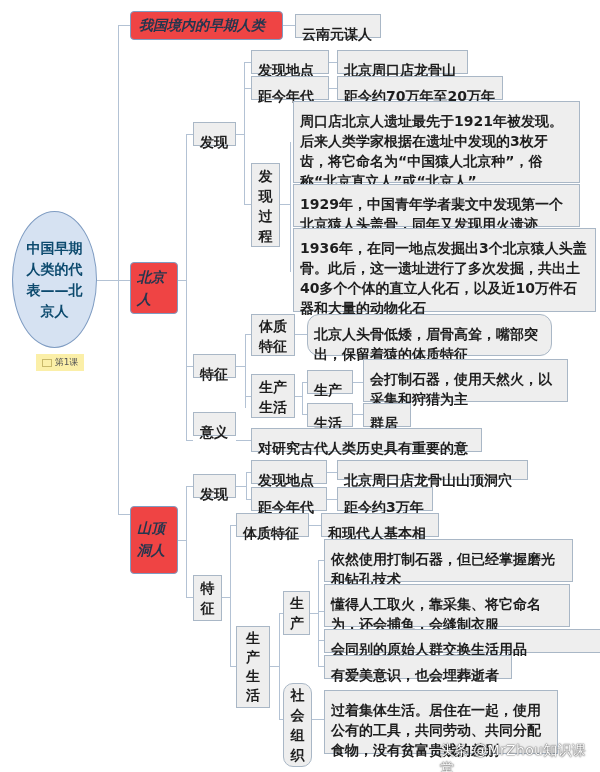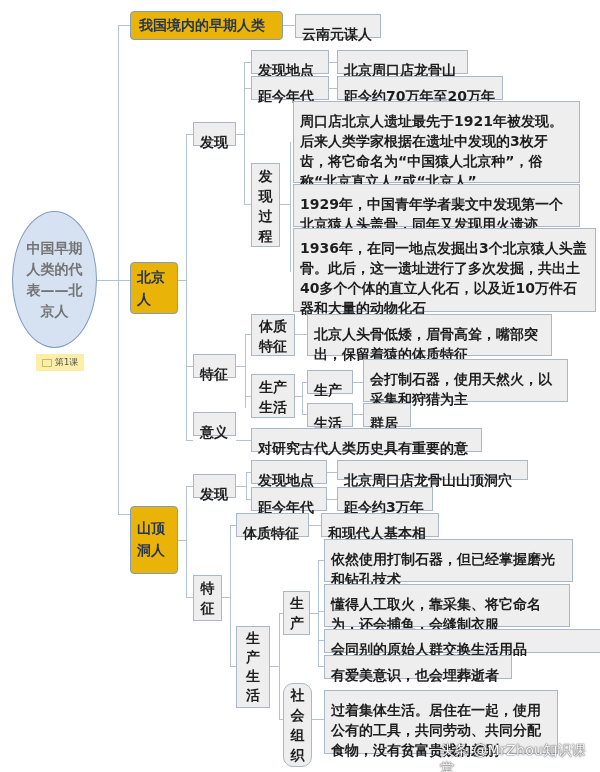--- a/index.html
+++ b/index.html
@@ -1,25 +1,25 @@
 <!DOCTYPE html>
 <html><head>
 <meta charset="utf-8">
 <style>
   html,body{margin:0;padding:0;}
   body{width:600px;height:772px;background:#ffffff;position:relative;overflow:hidden;
        font-family:"DejaVu Sans","Liberation Sans",sans-serif;color:#222;}
   .node{position:absolute;box-sizing:border-box;border:1px solid #a9b7c6;background:#eeeeee;
         font-weight:bold;font-size:14px;line-height:20px;color:#1e1e1e;padding:9px 6px;}
-  .blue{background:#eab308;border:1.5px solid #7f9cc2;border-radius:4px;color:#25364e;}
+  .blue{background:#ef4444;border:1.5px solid #7f9cc2;border-radius:4px;color:#25364e;font-style:italic;}
   .vert{text-align:center;padding:2px 0;}
   .root{position:absolute;left:12px;top:211px;width:85px;height:137px;border-radius:50%;
         background:#d6e2f2;border:1.5px solid #7f9cc2;box-sizing:border-box;
         display:flex;align-items:center;justify-content:center;text-align:center;
-        font-weight:bold;font-size:14px;line-height:21px;color:#737373;padding:0 10px;}
+        font-weight:bold;font-size:14px;line-height:21px;color:#0c4a6e;padding:0 10px;}
   .tag{position:absolute;left:36px;top:354px;width:48px;height:17px;background:#fbefa8;
        font-size:9px;line-height:17px;color:#555;text-align:center;}
   .tag .ico{display:inline-block;width:8px;height:6px;border:1px solid #c9b96a;margin-right:3px;vertical-align:middle;}
   .line{position:absolute;background:#b3c2d4;}
   .h{height:1px;}
   .v{width:1px;}
   .wm{position:absolute;left:440px;top:742px;font-size:14px;color:#ffffff;
       text-shadow:0 0 2px #555,0 0 1px #333;letter-spacing:0.3px;}
 </style>
 </head>
@@ -101,21 +101,21 @@
 <div class="node" style="left:337px;top:50px;width:131px;height:24px;"><span>北京周口店龙骨山</span></div>
 <div class="node" style="left:251px;top:76px;width:78px;height:24px;"><span>距今年代</span></div>
 <div class="node" style="left:337px;top:76px;width:166px;height:24px;"><span>距今约70万年至20万年</span></div>
 <div class="node vert" style="left:251px;top:163px;width:29px;height:84px;padding:2px 6px;line-height:20px;"><span>发现过程</span></div>
 <div class="node" style="left:293px;top:101px;width:287px;height:82px;"><span>周口店北京人遗址最先于1921年被发现。后来人类学家根据在遗址中发现的3枚牙齿，将它命名为“中国猿人北京种”，俗称“北京直立人”或“北京人”</span></div>
 <div class="node" style="left:293px;top:184px;width:287px;height:43px;"><span>1929年，中国青年学者裴文中发现第一个北京猿人头盖骨，同年又发现用火遗迹</span></div>
 <div class="node" style="left:293px;top:228px;width:303px;height:84px;"><span>1936年，在同一地点发掘出3个北京猿人头盖骨。此后，这一遗址进行了多次发掘，共出土40多个个体的直立人化石，以及近10万件石器和大量的动物化石</span></div>
 
 <div class="node" style="left:193px;top:354px;width:43px;height:24px;"><span>特征</span></div>
 <div class="node vert" style="left:251px;top:314px;width:44px;height:42px;padding:1px 6px;"><span>体质特征</span></div>
-<div class="node" style="left:307px;top:314px;width:245px;height:42px;"><span>北京人头骨低矮，眉骨高耸，嘴部突出，保留着猿的体质特征</span></div>
+<div class="node" style="left:307px;top:314px;width:245px;height:42px;border-radius:12px;"><span>北京人头骨低矮，眉骨高耸，嘴部突出，保留着猿的体质特征</span></div>
 <div class="node vert" style="left:251px;top:374px;width:44px;height:44px;padding:2px 6px;"><span>生产生活</span></div>
 <div class="node" style="left:307px;top:370px;width:46px;height:24px;"><span>生产</span></div>
 <div class="node" style="left:363px;top:359px;width:205px;height:43px;"><span>会打制石器，使用天然火，以采集和狩猎为主</span></div>
 <div class="node" style="left:307px;top:403px;width:46px;height:24px;"><span>生活</span></div>
 <div class="node" style="left:363px;top:403px;width:48px;height:24px;"><span>群居</span></div>
 
 <div class="node" style="left:193px;top:412px;width:43px;height:24px;"><span>意义</span></div>
 <div class="node" style="left:251px;top:428px;width:231px;height:24px;"><span>对研究古代人类历史具有重要的意义</span></div>
 
 <div class="node blue" style="left:130px;top:506px;width:48px;height:68px;line-height:22px;padding:10px 6px;"><span>山顶洞人</span></div>

